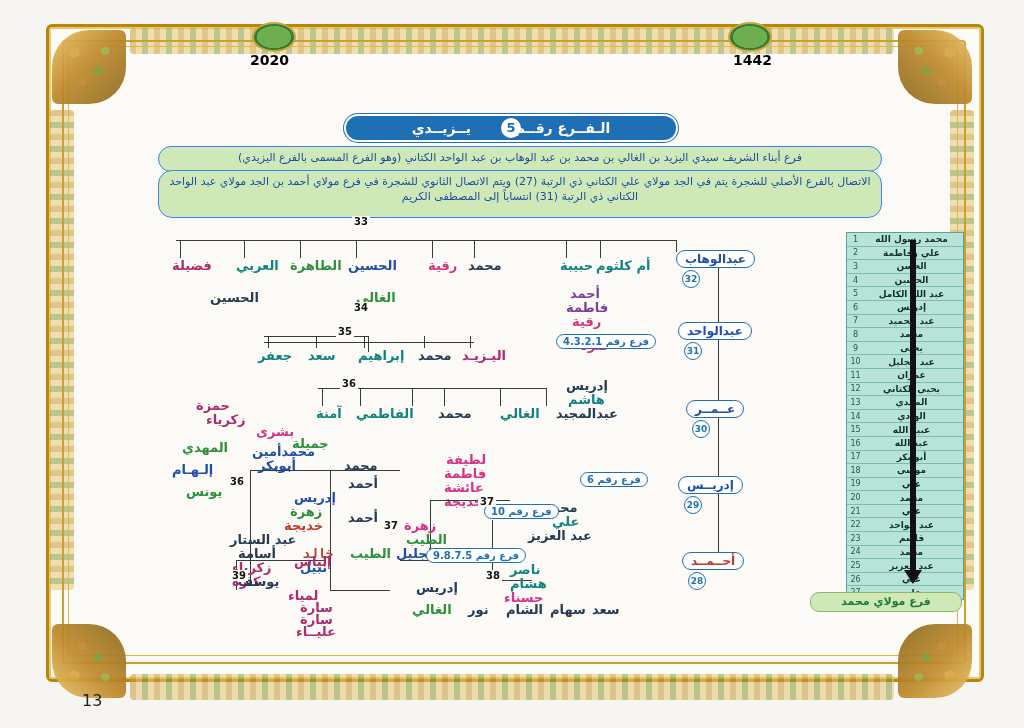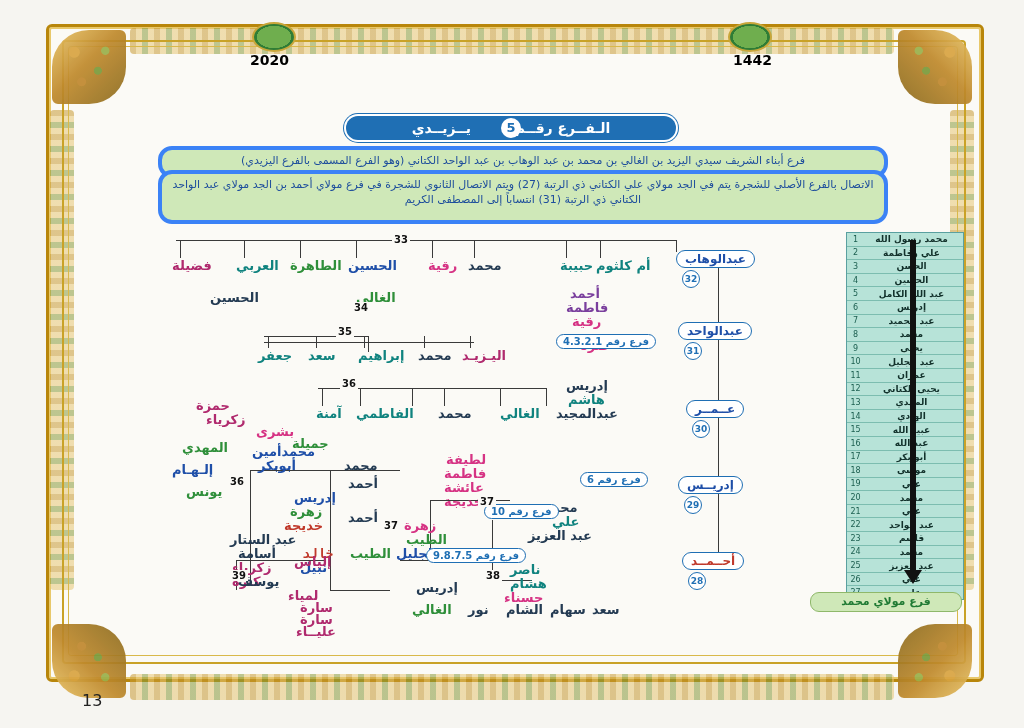--- a/index.html
+++ b/index.html
@@ -101,21 +101,21 @@
     color:#fff;font-size:14px;font-weight:bold;direction:rtl;
   }
   .branch-num{
     position:absolute;left:50%;top:2px;transform:translateX(-50%);
     width:20px;height:20px;border-radius:50%;background:#fff;color:#1f6fb4;
     font-size:13px;font-weight:bold;text-align:center;line-height:20px;
   }
 
   
   .desc{
-    position:absolute;background:#cfe8b8;border:4px solid #3b82f6;
+    position:absolute;background:#cfe8b8;border:1px solid #3b82f6;
     border-radius:14px;direction:rtl;text-align:center;
     color:#1d4d9c;font-size:11px;padding:3px 8px;line-height:15px;
   }
   .desc1{left:158px;top:146px;width:706px;height:18px;}
   .desc2{left:158px;top:170px;width:706px;height:40px;}
 
   
   .ances-list{
     position:absolute;right:60px;top:232px;width:116px;
     border:1px solid #5aa0a0;background:#b7e3d8;
@@ -458,21 +458,21 @@
       <div class="node c-dark" style="left: 550px; top: 602px;">سهام</div>
       <div class="node c-dark" style="left: 506px; top: 602px;">الشام</div>
       <div class="node c-dark" style="left: 468px; top: 602px;">نور</div>
       <div class="node c-dark" style="left: 544px; top: 500px;">محمد</div>
       <div class="node c-teal" style="left: 552px; top: 514px;">علي</div>
       <div class="node c-dark" style="left: 528px; top: 528px;">عبد العزيز</div>
       <div class="branchref" style="left: 556px; top: 334px;">فرع رقم 4.3.2.1</div>
       <div class="branchref" style="left: 580px; top: 472px;">فرع رقم 6</div>
       <div class="branchref" style="left: 484px; top: 504px;">فرع رقم 10</div>
       <div class="branchref" style="left: 426px; top: 548px;">فرع رقم 9.8.7.5</div>
-      <div class="numlbl" style="left: 352px; top: 234px; margin-left: 40px;">33</div>
+      <div class="numlbl" style="left: 352px; top: 216px;">33</div>
       <div class="numlbl" style="left: 352px; top: 302px;">34</div>
       <div class="numlbl" style="left: 336px; top: 326px;">35</div>
       <div class="numlbl" style="left: 340px; top: 378px;">36</div>
       <div class="numlbl" style="left: 228px; top: 476px;">36</div>
       <div class="numlbl" style="left: 382px; top: 520px;">37</div>
       <div class="numlbl" style="left: 478px; top: 496px;">37</div>
       <div class="numlbl" style="left: 484px; top: 570px;">38</div>
       <div class="numlbl" style="left: 230px; top: 570px;">39</div>
     </div>
 

